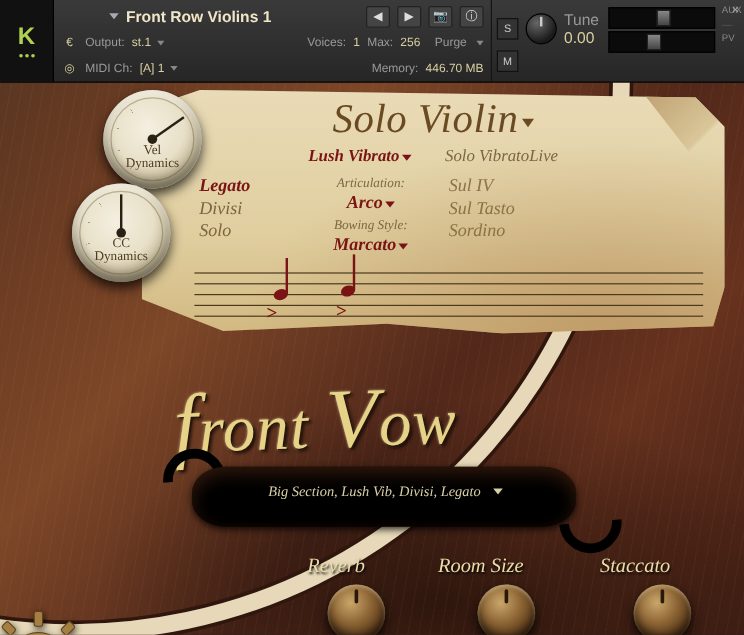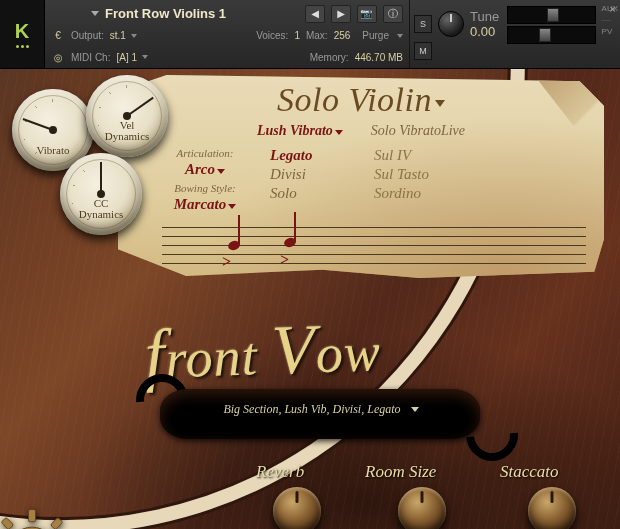--- a/index.html
+++ b/index.html
@@ -588,34 +588,34 @@
     </div>
 
     <div class="row-small">
       <span class="accent">
         <span>Lush Vibrato</span><span class="drop-sm"></span>
       </span>
       <span class="mute">Solo VibratoLive</span>
     </div>
 
     <div class="mode-row">
+      <div class="mode-col">
+        <span class="accent">Legato</span>
+        <span class="mute">Divisi</span>
+        <span class="mute">Solo</span>
+      </div>
       <div class="mode-col center">
         <span class="lbl-tiny">Articulation:</span>
         <span class="accent">
           <span>Arco</span><span class="drop-sm"></span>
         </span>
         <span class="lbl-tiny" style="margin-top:2px">Bowing Style:</span>
         <span class="accent">
           <span>Marcato</span><span class="drop-sm"></span>
         </span>
-      </div>
-      <div class="mode-col">
-        <span class="accent">Legato</span>
-        <span class="mute">Divisi</span>
-        <span class="mute">Solo</span>
       </div>
       <div class="mode-col right">
         <span>Sul IV</span>
         <span>Sul Tasto</span>
         <span>Sordino</span>
       </div>
     </div>
 
     <div class="staff">
       <div class="line l1"></div>
@@ -625,26 +625,20 @@
         <div class="line l5"></div>
       <div class="stem stem-a"></div>
       <div class="notehead note-a"></div>
       <div class="stem stem-b"></div>
       <div class="notehead note-b"></div>
       <div class="accent-mark acc-a">&gt;</div>
       <div class="accent-mark acc-b">&gt;</div>
     </div>
   </div>
 
-  <div class="gauge g1">
-    <div class="ticks"></div>
-      <div class="needle"></div>
-      <div class="hub"></div>
-    <div class="glabel">Vibrato</div>
-  </div>
   <div class="gauge g2">
     <div class="ticks"></div>
       <div class="needle"></div>
       <div class="hub"></div>
     <div class="glabel">
       <span>Vel</span><br><span>Dynamics</span>
     </div>
   </div>
   <div class="gauge g3">
     <div class="ticks"></div>

